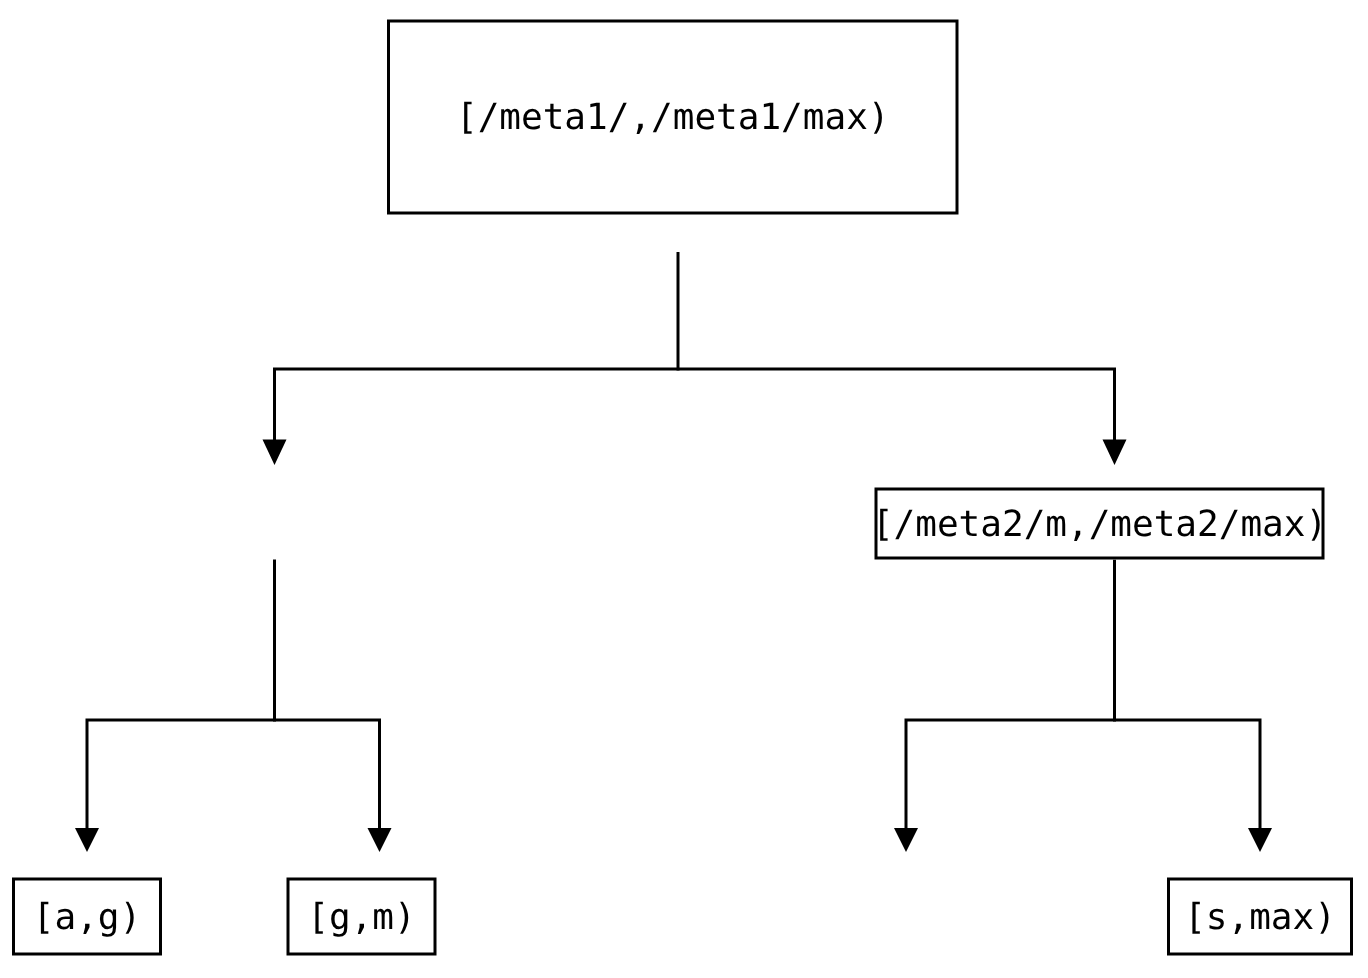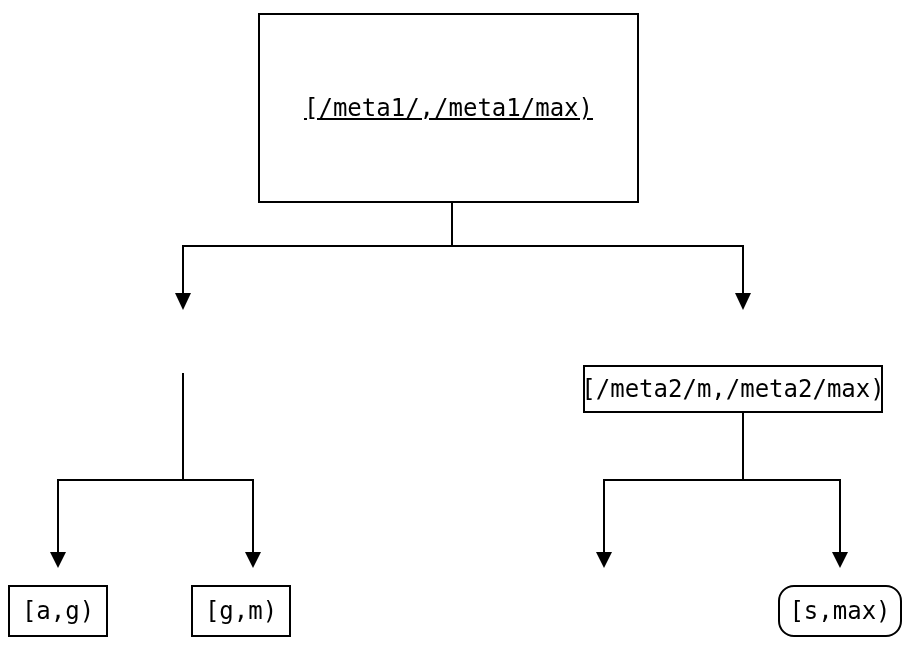--- a/index.html
+++ b/index.html
@@ -28,27 +28,27 @@
     border: 2px solid #000000;
     background: #ffffff;
     display: flex;
     align-items: center;
     justify-content: center;
     font-size: 24px;
     line-height: 1;
     white-space: nowrap;
     box-sizing: border-box;
   }
-  .node-root   { left: 258px; top: 13px;  width: 381px; height: 190px; text-decoration: underline; }
+  .node-root   { left: 258px; top: 13px;  width: 381px; height: 130px; }
   .node-mid-l  { left: 21px;  top: 325px; width: 324px; height: 48px; }
-  .node-mid-r  { left: 583px; top: 325px; width: 300px; height: 48px; margin-top: 40px; }
+  .node-mid-r  { left: 583px; top: 325px; width: 300px; height: 48px; }
   .node-leaf-1 { left: 8px;   top: 585px; width: 100px; height: 52px; text-align: center; }
   .node-leaf-2 { left: 191px; top: 585px; width: 100px; height: 52px; }
   .node-leaf-3 { left: 553px; top: 585px; width: 102px; height: 52px; }
-  .node-leaf-4 { left: 778px; top: 585px; width: 124px; height: 52px; border-radius: 16px; }
+  .node-leaf-4 { left: 778px; top: 585px; width: 124px; height: 52px; }
 </style>
 </head>
 <body>
 
 <div class="canvas">
 
   <svg class="edges" viewBox="0 0 912 652" xmlns="http://www.w3.org/2000/svg">
 
     <path d="M452 168 L452 247" stroke="#000000" stroke-width="2" fill="none"></path>
     <path d="M183 294 L183 246 L743 246 L743 294" stroke="#000000" stroke-width="2" fill="none"></path>

